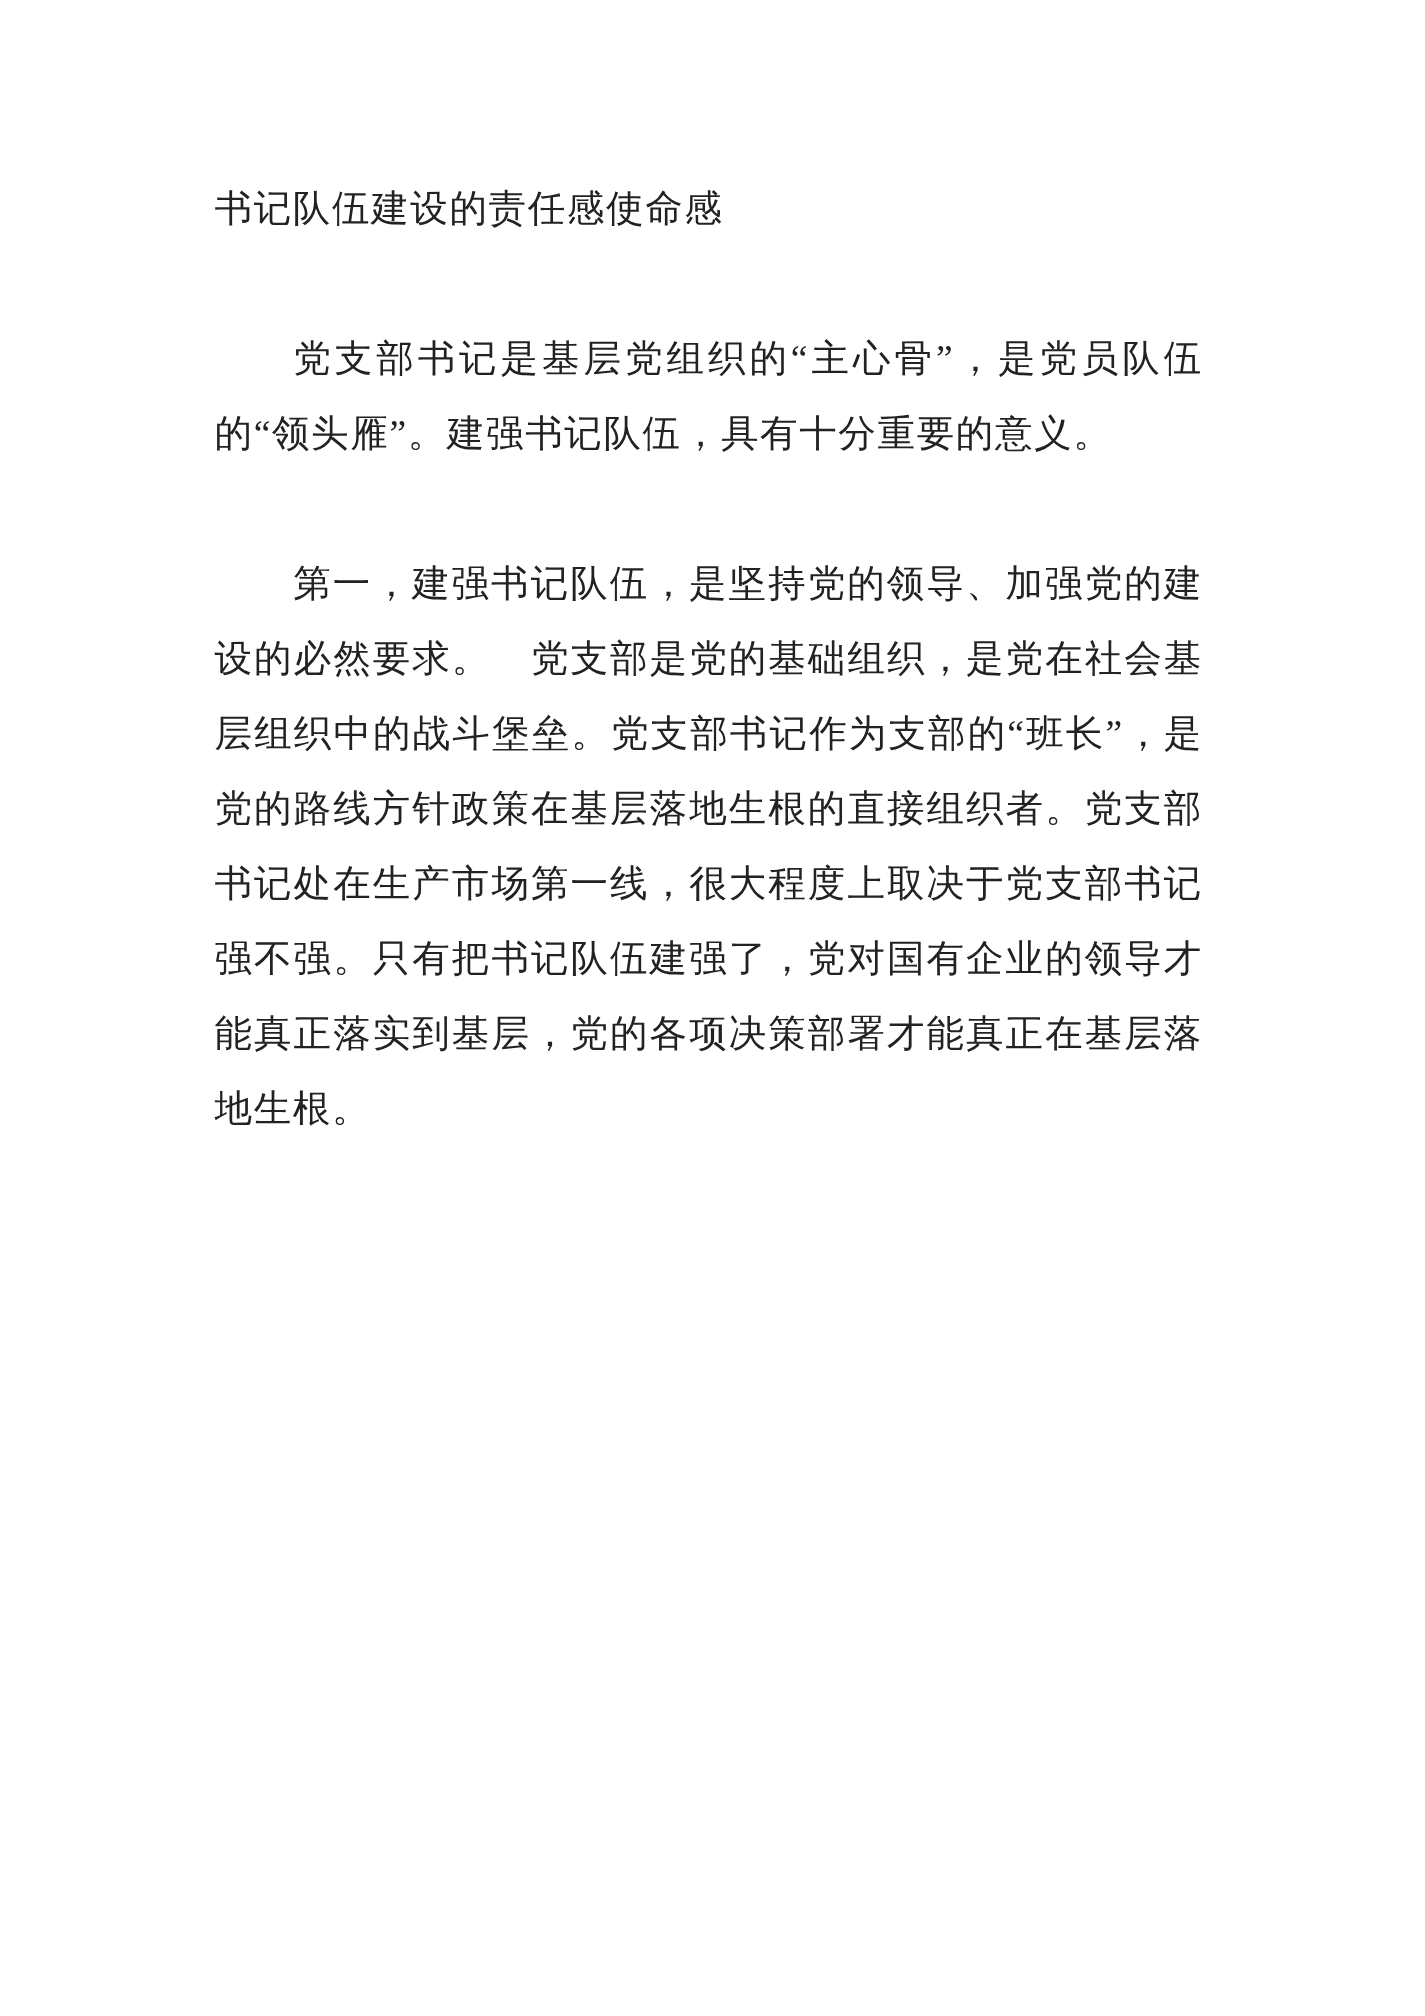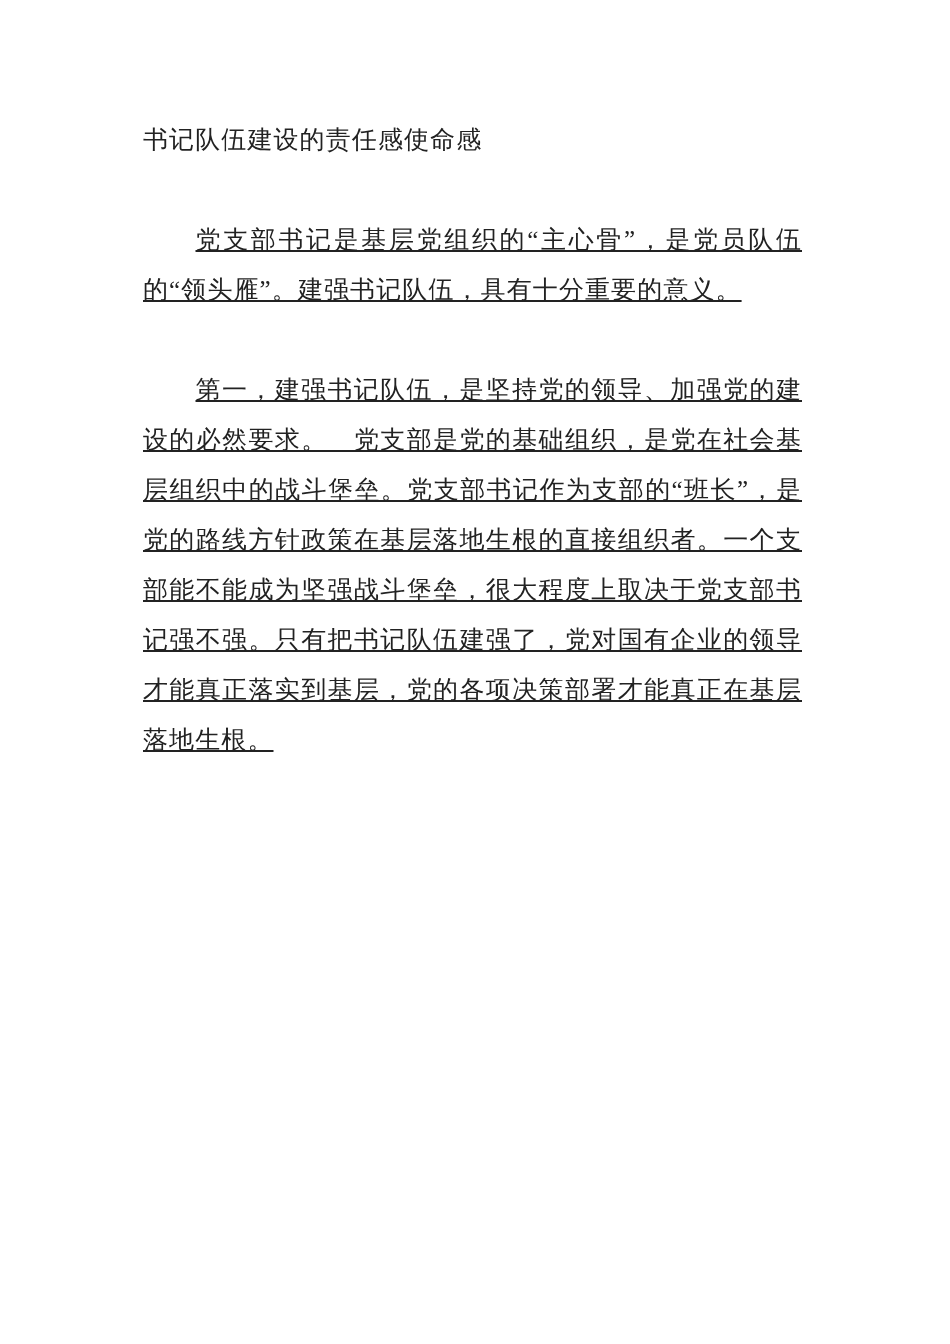--- a/index.html
+++ b/index.html
@@ -26,29 +26,28 @@
     font-size: 25px;
     line-height: 50px;
     letter-spacing: 1.1px;
     color: #222222;
     text-align: justify;
     text-justify: inter-ideograph;
     font-weight: 400;
   }
   .doc p.indent {
     text-indent: 2.1em;
-    text-decoration: underline;
   }
   .doc p.noindent {
     text-indent: 0;
     text-align: left;
   }
 </style>
 </head>
 <body>
 
 <div class="page" style="background: rgb(255, 255, 255); color: rgb(34, 34, 34);">
   <div class="doc">
     <p class="noindent">书记队伍建设的责任感使命感</p>
     <p class="indent">党支部书记是基层党组织的“主心骨”，是党员队伍的“领头雁”。建强书记队伍，具有十分重要的意义。</p>
-    <p class="indent">第一，建强书记队伍，是坚持党的领导、加强党的建设的必然要求。　党支部是党的基础组织，是党在社会基层组织中的战斗堡垒。党支部书记作为支部的“班长”，是党的路线方针政策在基层落地生根的直接组织者。一个支部能不能成为坚强战斗堡垒，很大程度上取决于党支部书记强不强。只有把书记队伍建强了，党对国有企业的领导才能真正落实到基层，党的各项决策部署才能真正在基层落地生根。</p>
+    <p class="indent">第一，建强书记队伍，是坚持党的领导、加强党的建设的必然要求。　党支部是党的基础组织，是党在社会基层组织中的战斗堡垒。党支部书记作为支部的“班长”，是党的路线方针政策在基层落地生根的直接组织者。党支部书记处在生产市场第一线，很大程度上取决于党支部书记强不强。只有把书记队伍建强了，党对国有企业的领导才能真正落实到基层，党的各项决策部署才能真正在基层落地生根。</p>
   </div>
 </div>
 
 </body></html>

